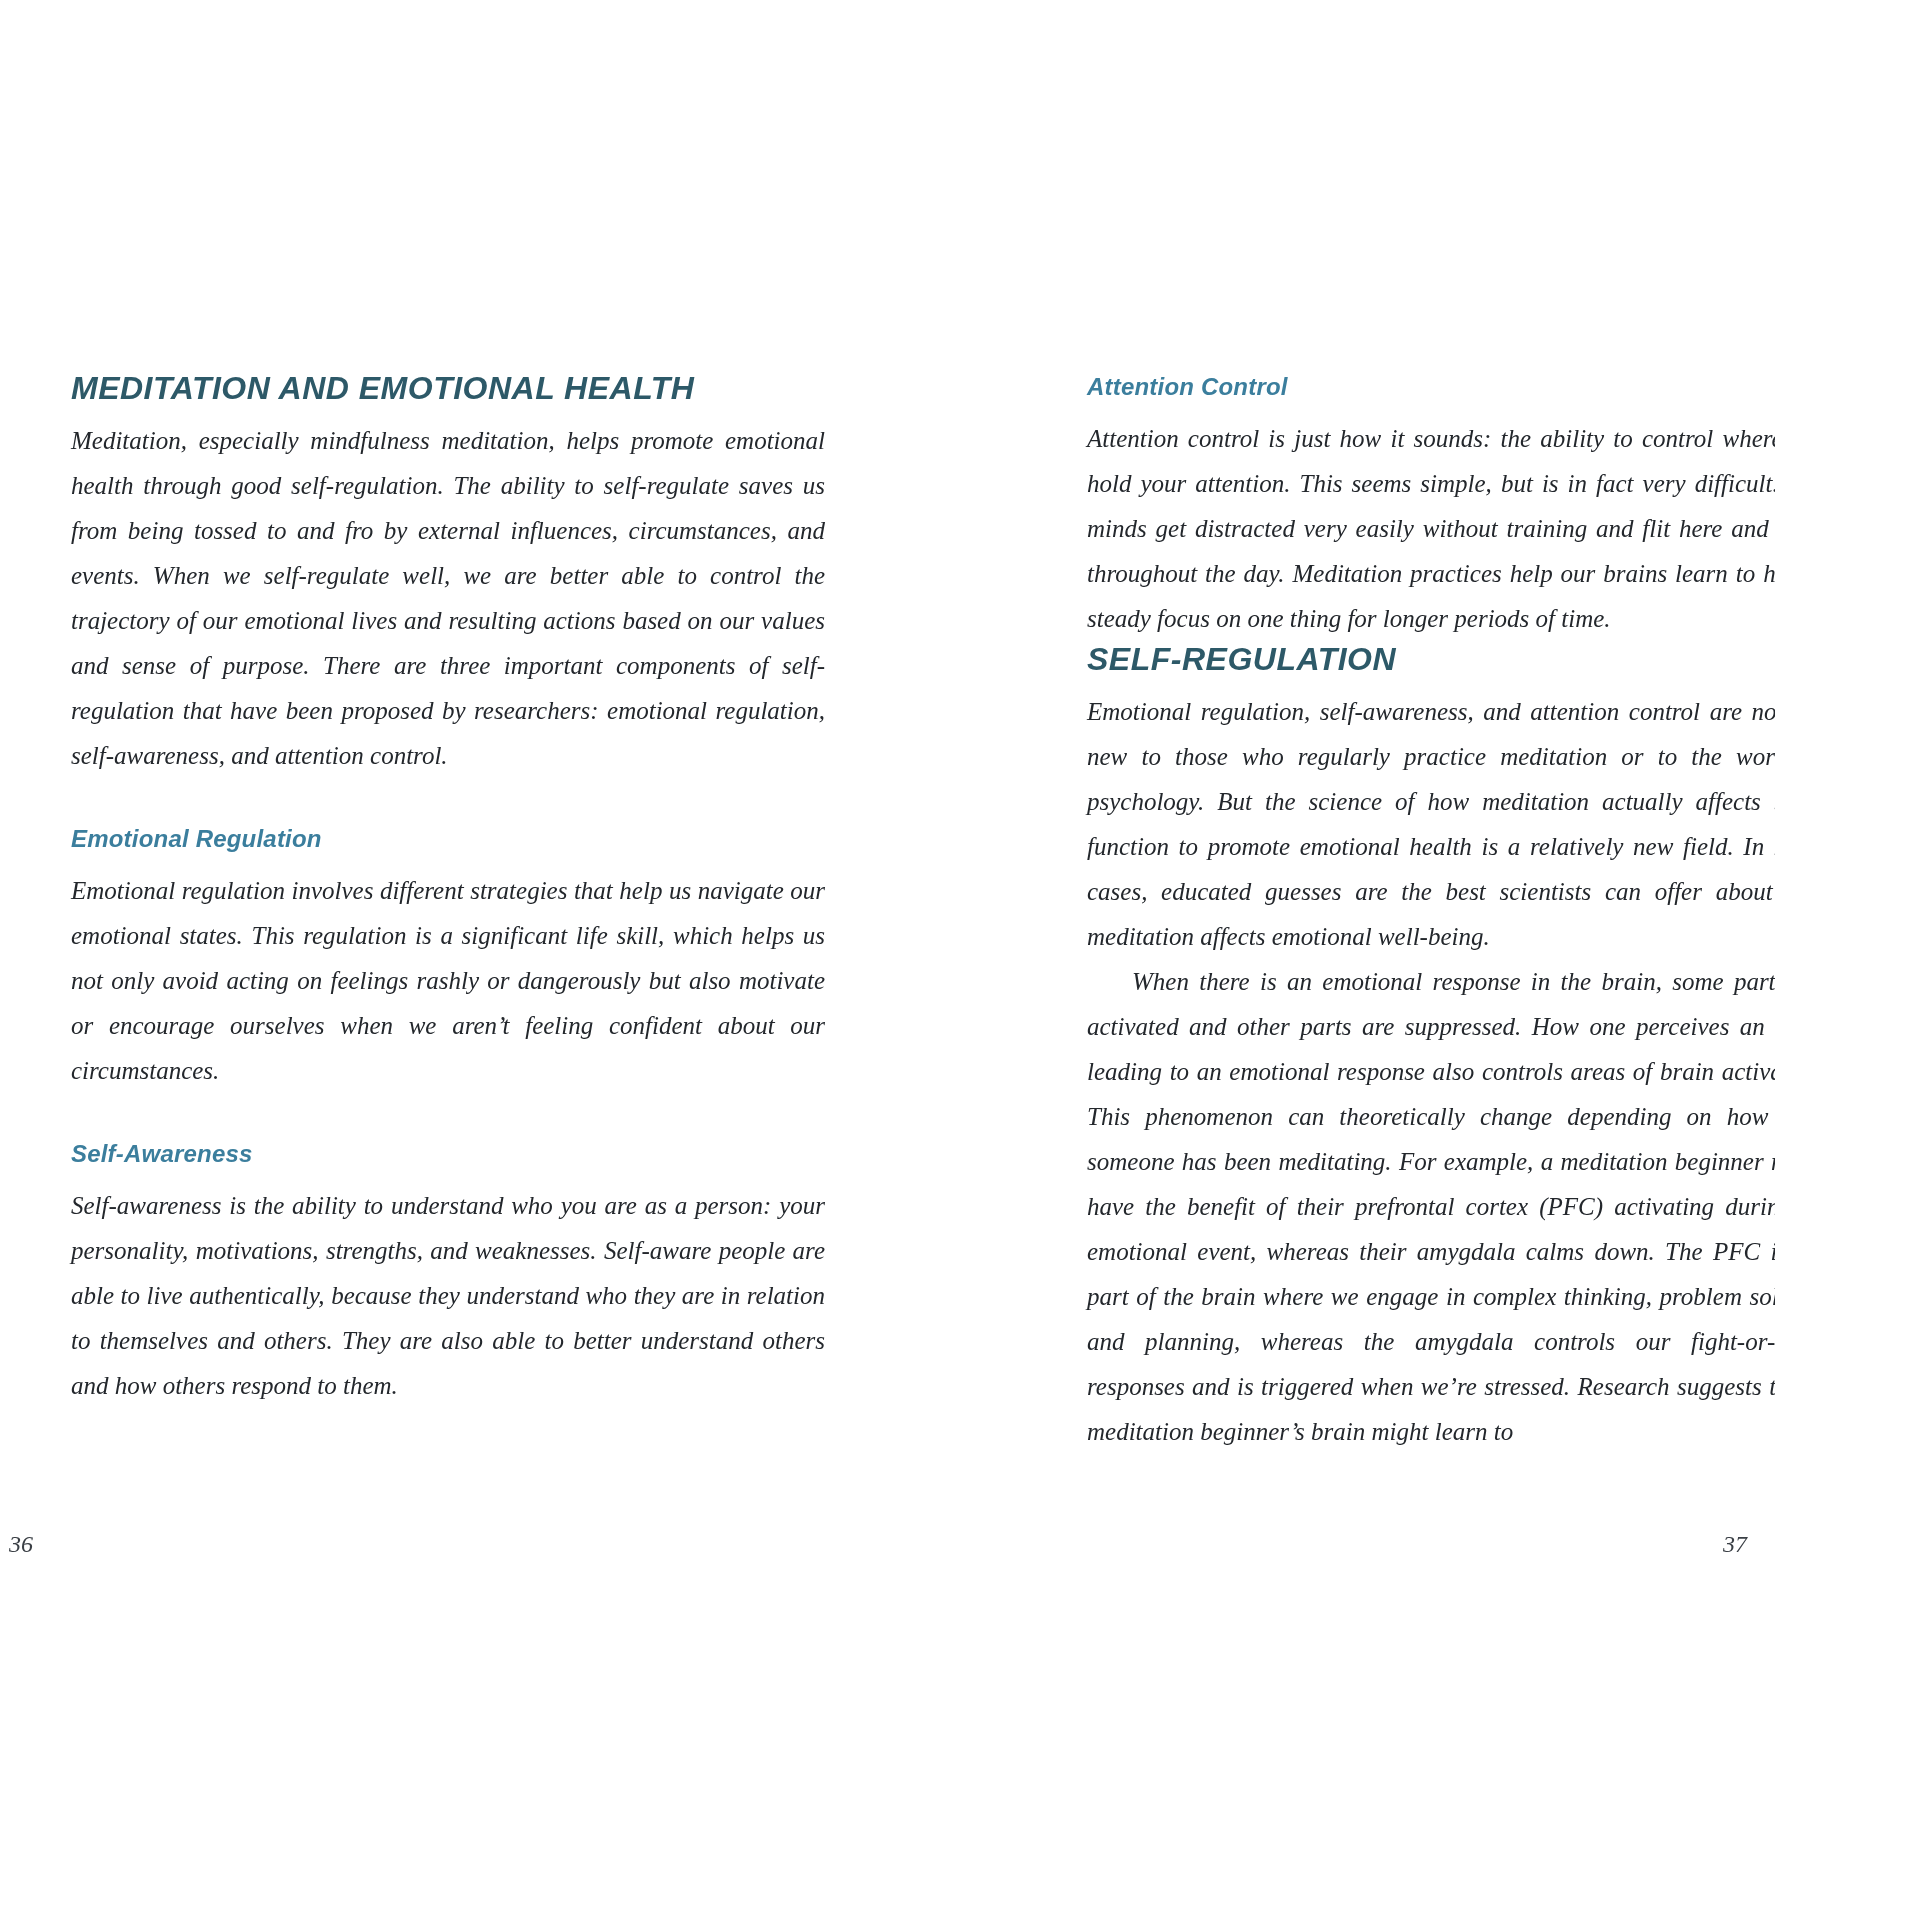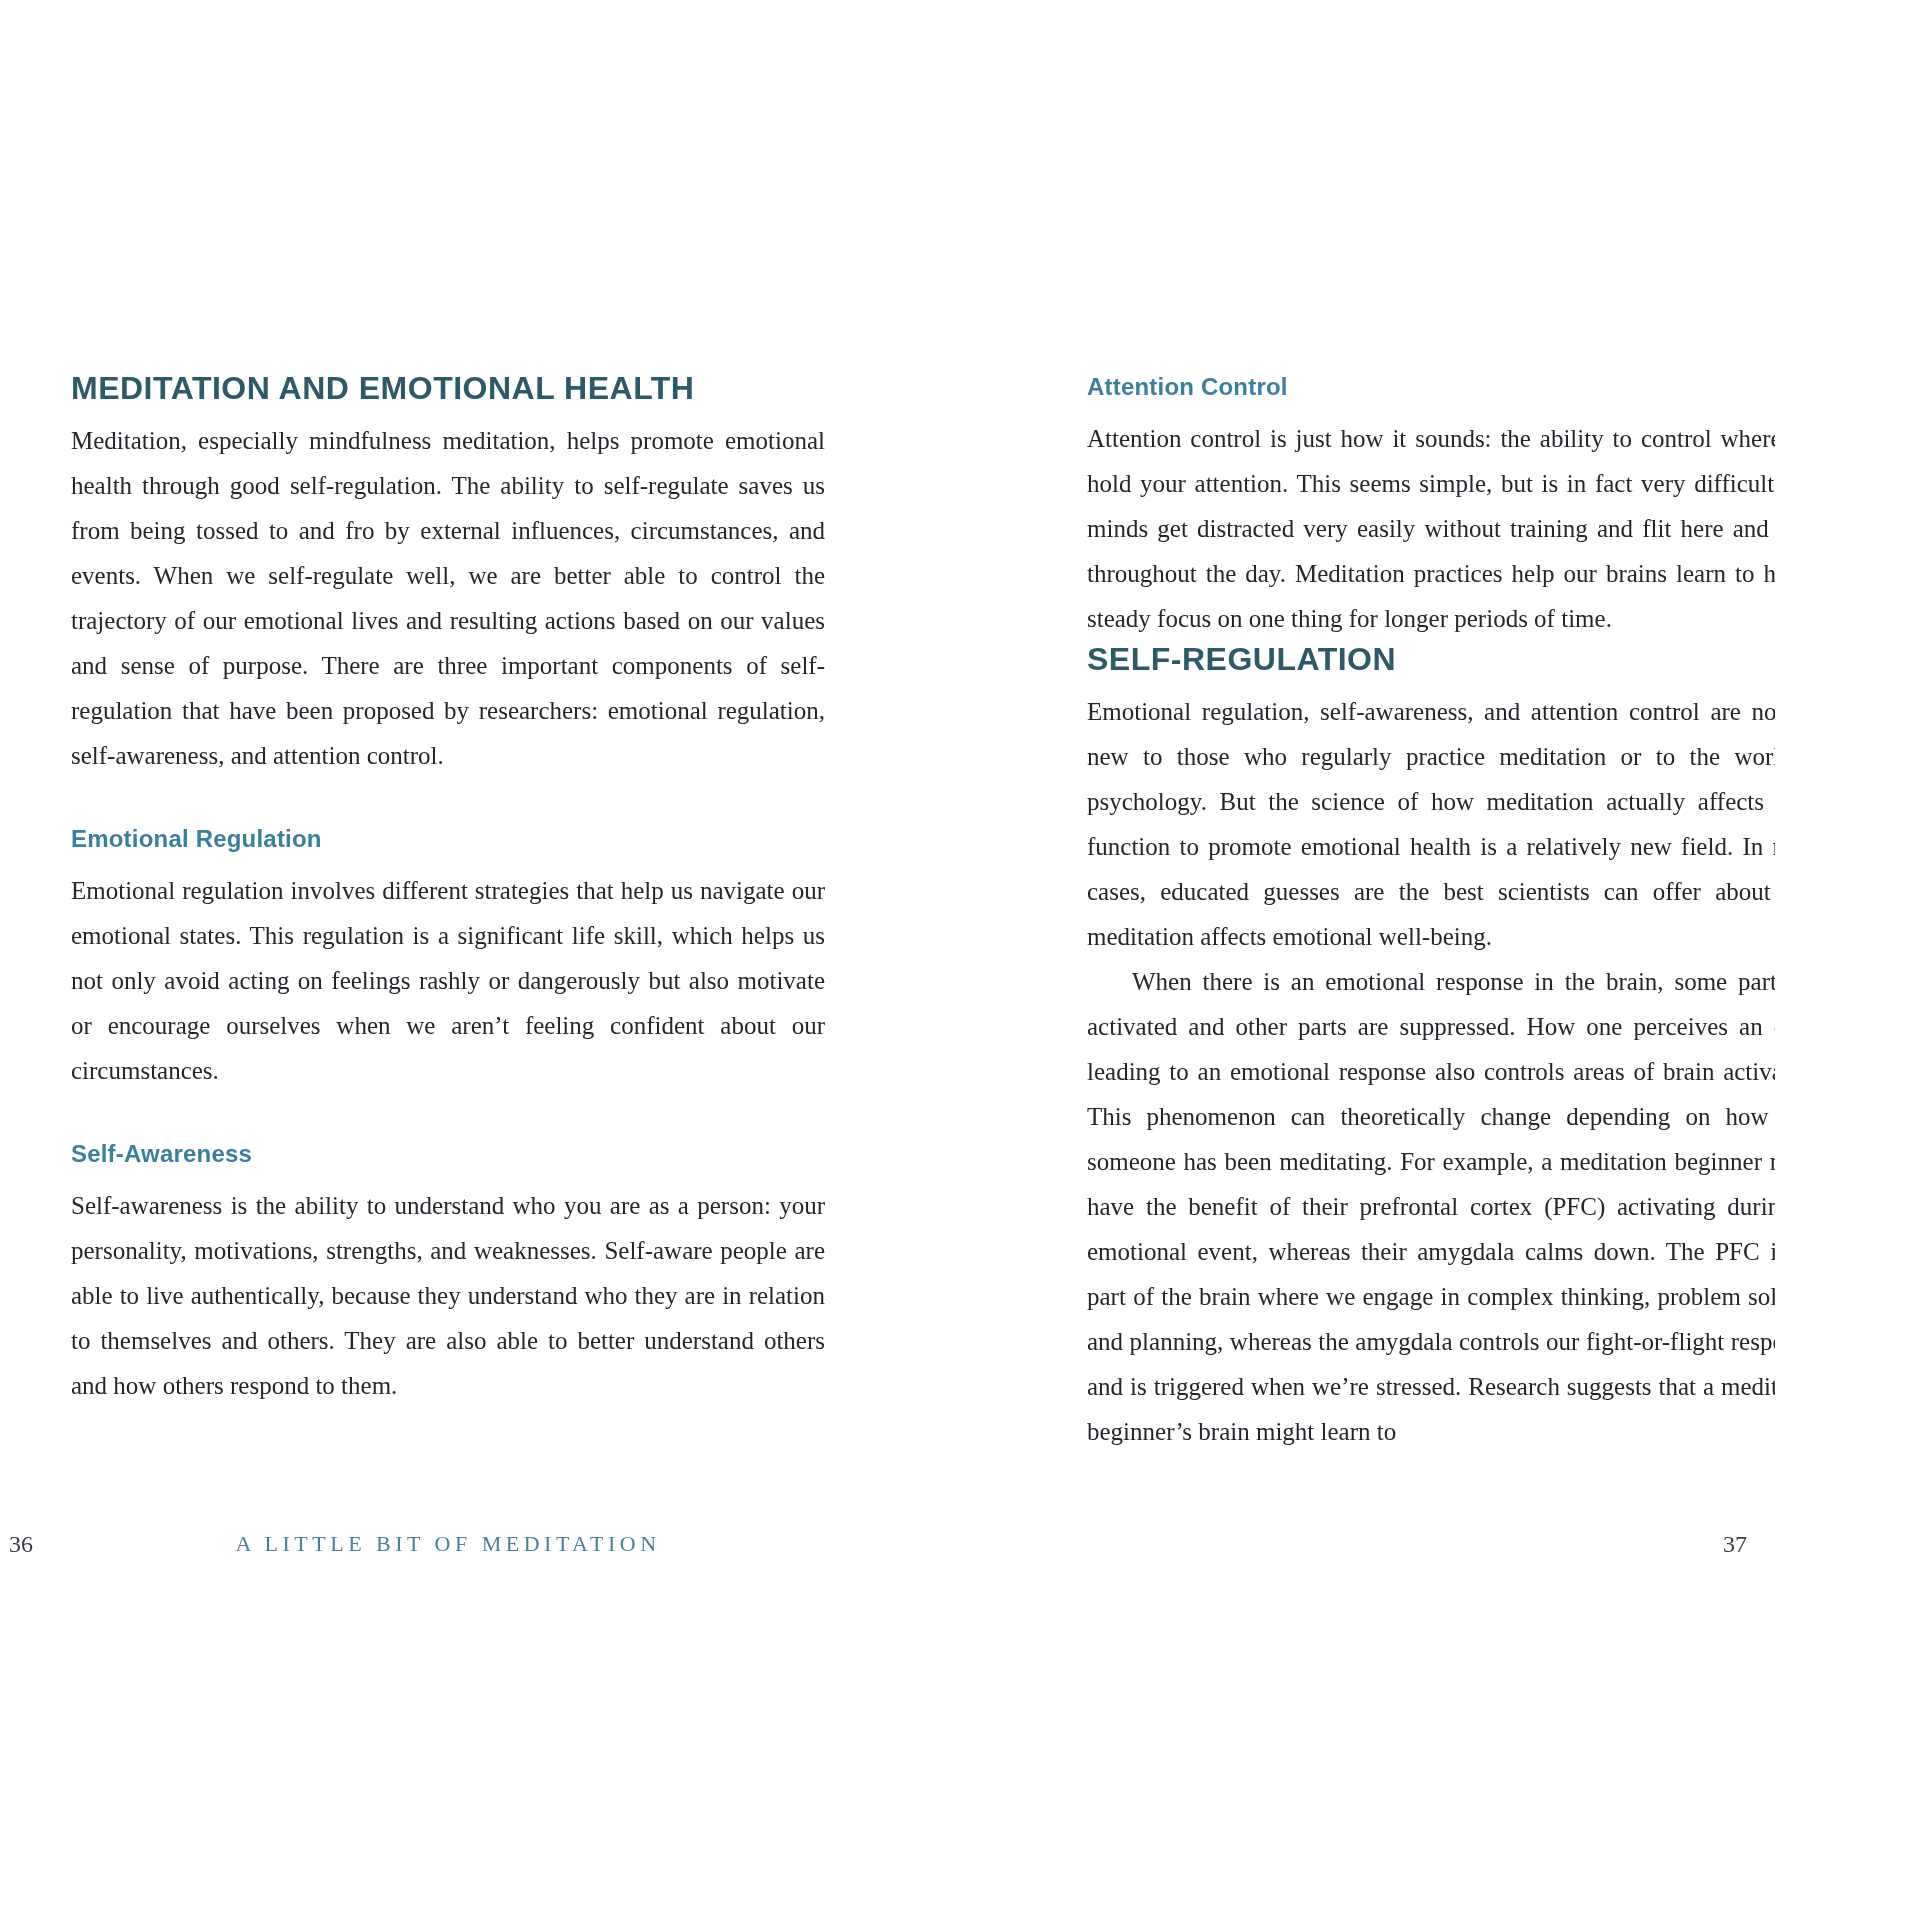--- a/index.html
+++ b/index.html
@@ -7,20 +7,21 @@
     padding: 0;
     background: #ffffff;
   }
   .canvas {
     position: relative;
     width: 1775px;
     height: 1927px;
     background: var(--bg, #ffffff);
     overflow: hidden;
     font-family: "Liberation Serif", serif;
+    font-style: italic;
   }
   .page-column {
     position: absolute;
     top: 370px;
   }
   .page-column.left {
     left: 71px;
     width: 754px;
   }
   .page-column.right {
@@ -102,17 +103,16 @@
 
   <section class="page-column right">
     <h2 class="sub-head">Attention Control</h2>
     <p class="body-text">Attention control is just how it sounds: the ability to control where you hold your attention. This seems simple, but is in fact very difficult. Our minds get distracted very easily without training and flit here and there throughout the day. Meditation practices help our brains learn to hold a steady focus on one thing for longer periods of time.</p>
     <h1 class="chapter-head">SELF-REGULATION</h1>
     <p class="body-text">Emotional regulation, self-awareness, and attention control are nothing new to those who regularly practice meditation or to the world of psychology. But the science of how meditation actually affects brain function to promote emotional health is a relatively new field. In many cases, educated guesses are the best scientists can offer about how meditation affects emotional well-being.</p>
     <p class="body-text indented">When there is an emotional response in the brain, some parts are activated and other parts are suppressed. How one perceives an event leading to an emotional response also controls areas of brain activation. This phenomenon can theoretically change depending on how long someone has been meditating. For example, a meditation beginner might have the benefit of their prefrontal cortex (PFC) activating during an emotional event, whereas their amygdala calms down. The PFC is the part of the brain where we engage in complex thinking, problem solving, and planning, whereas the amygdala controls our fight-or-flight responses and is triggered when we’re stressed. Research suggests that a meditation beginner’s brain might learn to</p>
   </section>
 
   <div class="footer-item page-number left-num">36</div>
-  <div class="footer-item running-head left-head">A LITTLE BIT OF MEDITATION</div>
   <div class="footer-item page-number right-num">37</div>
 
 </div>
 
 
 </body></html>

